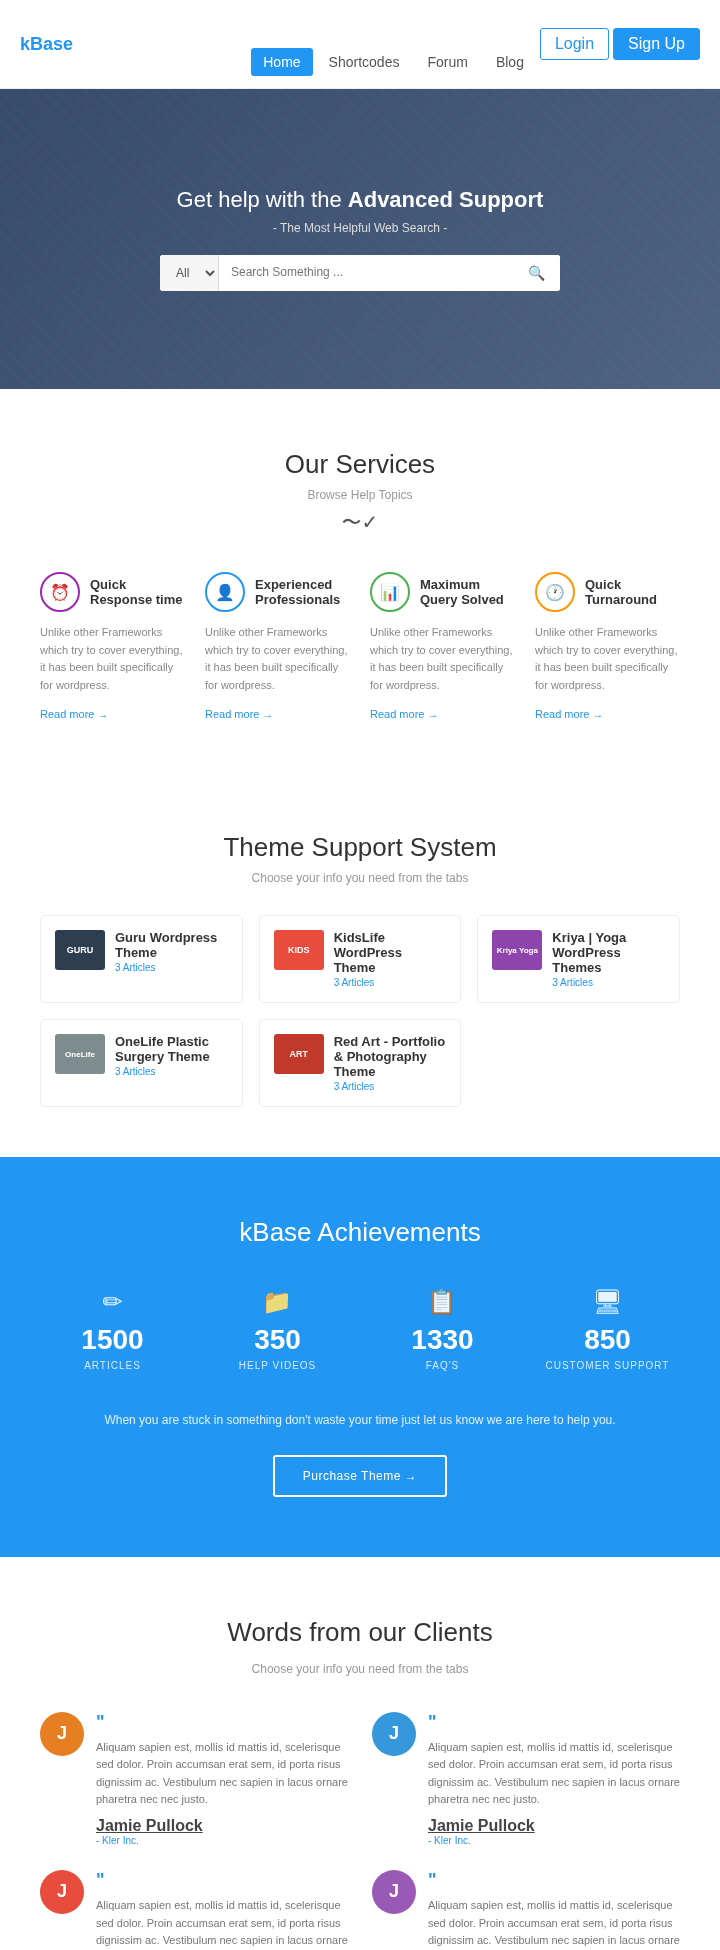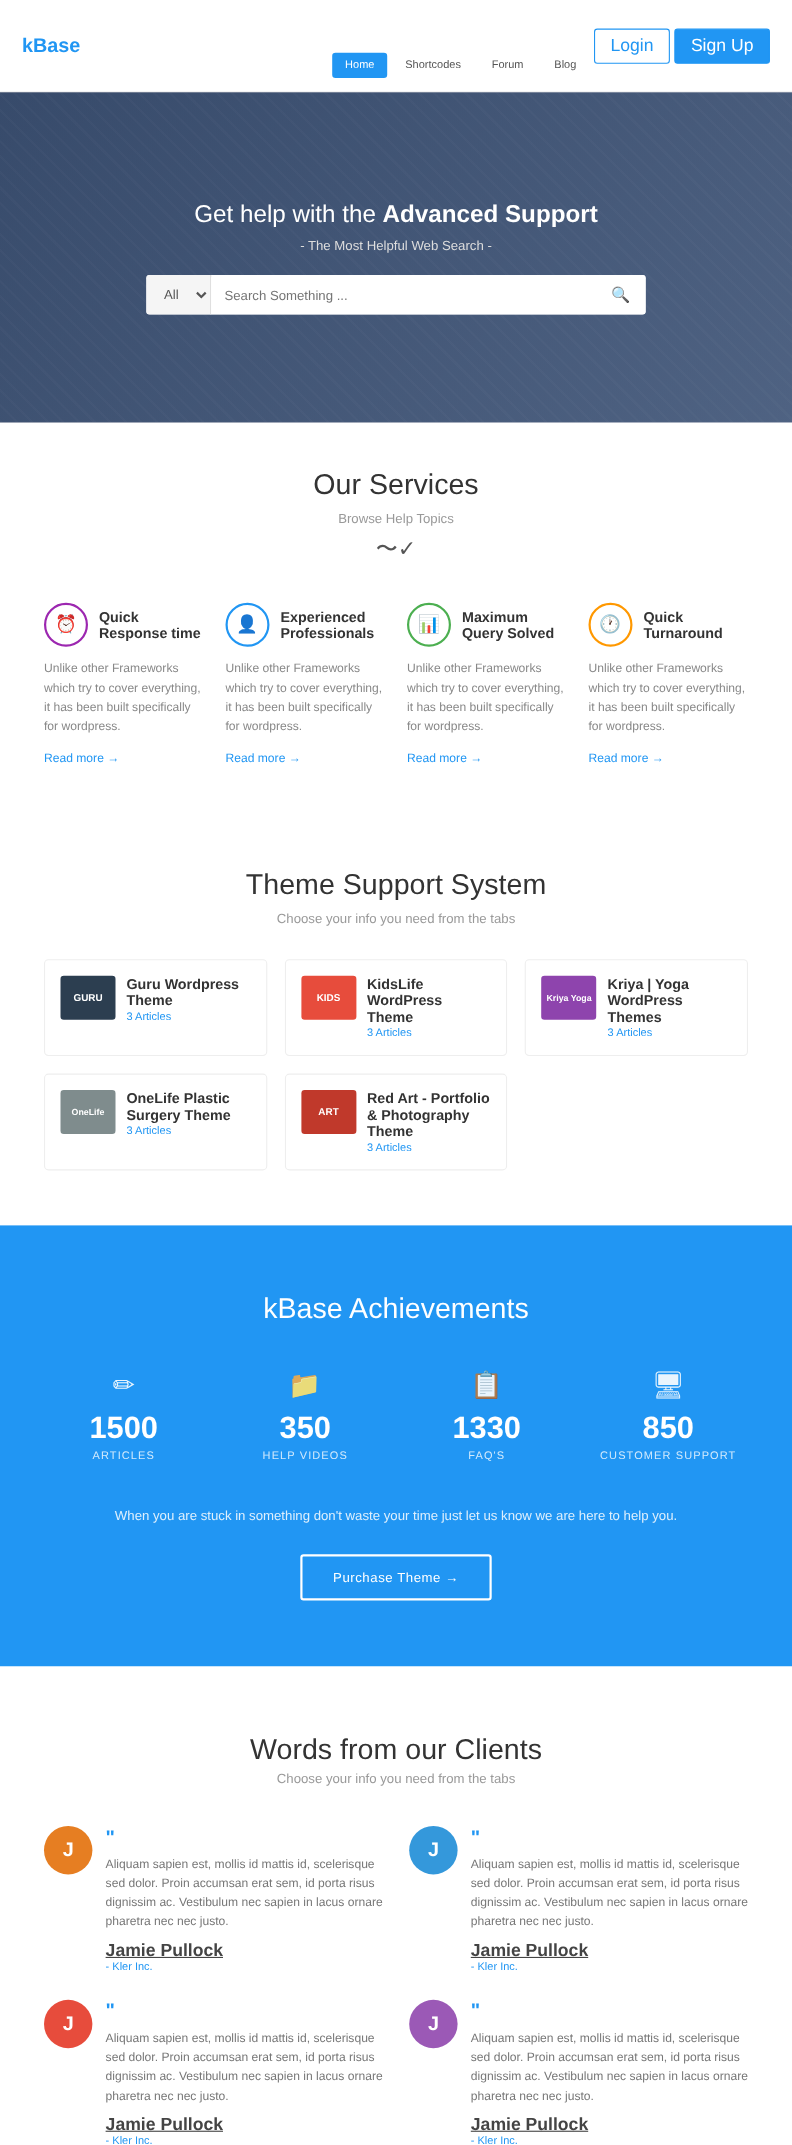--- a/index.html
+++ b/index.html
@@ -6,21 +6,21 @@
     body { font-family: 'Segoe UI', Arial, sans-serif; color: #333; width: 720px; }
 
     
     .navbar {
       display: flex; align-items: center; justify-content: space-between;
       padding: 12px 20px; background: #fff; border-bottom: 1px solid #eee;
     }
     .nav-logo { color: #2196F3; font-size: 18px; font-weight: bold; }
     .nav-links { display: flex; align-items: center; gap: 4px; }
     .nav-link {
-      padding: 6px 12px; font-size: 10px; color: #555; text-decoration: none;
+      padding: 6px 12px; font-size: 14px; color: #555; text-decoration: none;
       border-radius: 3px; cursor: pointer; margin-top: 36px;
     }
     .nav-link.active { background: #2196F3; color: #fff; }
     .nav-btn {
       padding: 6px 14px; font-size: 16px; border-radius: 3px; cursor: pointer;
       border: 1px solid #2196F3;
     }
     .nav-btn.login { background: #fff; color: #2196F3; }
     .nav-btn.signup { background: #2196F3; color: #fff; }
 
@@ -36,36 +36,36 @@
       position: absolute; inset: 0;
       background: repeating-linear-gradient(
         45deg, rgba(255,255,255,0.02) 0px, rgba(255,255,255,0.02) 2px,
         transparent 2px, transparent 10px
       );
     }
     .hero h1 { font-size: 22px; font-weight: 400; margin-bottom: 8px; position: relative; z-index: 1; }
     .hero h1 strong { font-weight: 700; }
     .hero-subtitle { font-size: 12px; color: #ddd; margin-bottom: 20px; position: relative; z-index: 1; }
     .search-bar {
-      display: flex; align-items: flex-end; background: #fff; border-radius: 3px;
-      overflow: hidden; width: 454px; position: relative; z-index: 1;
+      display: flex; align-items: flex-start; background: #fff; border-radius: 3px;
+      overflow: hidden; width: 400px; position: relative; z-index: 1;
     }
     .search-select {
       border: none; outline: none; padding: 10px 12px; font-size: 12px; color: #555;
       background: #f5f5f5; border-right: 1px solid #ddd; cursor: pointer;
     }
     .search-input {
       flex: 1; border: none; outline: none; padding: 10px 12px; font-size: 12px; color: #999;
     }
     .search-btn {
       background: #fff; border: none; padding: 10px 14px; cursor: pointer; color: #aaa; font-size: 14px;
     }
 
     
-    .section { padding: 41px 40px; text-align: center; }
+    .section { padding: 60px 40px; text-align: center; }
     .section-title { font-size: 26px; font-weight: 400; color: #333; margin-bottom: 8px; }
     .section-subtitle { font-size: 12px; color: #999; margin-bottom: 10px; }
     .section-divider {
       width: 60px; margin: 0 auto 40px; height: 20px;
       display: flex; align-items: center; justify-content: center;
     }
     .wave-icon { font-size: 20px; color: #555; }
 
     .services-grid { display: grid; grid-template-columns: repeat(4, 1fr); gap: 20px; text-align: left; margin-top: 10px; }
     .service-item {}
@@ -115,21 +115,21 @@
     .achievement-label { font-size: 10px; letter-spacing: 1px; opacity: 0.8; margin-top: 4px; }
     .achievements-text { font-size: 12px; opacity: 0.85; margin-bottom: 24px; line-height: 1.6; }
     .purchase-btn {
       display: inline-block; border: 2px solid #fff; color: #fff; padding: 12px 28px;
       font-size: 12px; border-radius: 3px; cursor: pointer; background: transparent;
       letter-spacing: 0.5px;
     }
 
     
     .testimonials { padding: 60px 40px; background: #fff; text-align: center; }
-    .testimonials-title { font-size: 26px; font-weight: 400; margin-bottom: 4px; text-align: center; }
+    .testimonials-title { font-size: 26px; font-weight: 400; margin-bottom: 14px; text-align: center; }
     .testimonials-subtitle { font-size: 12px; color: #999; margin-bottom: 36px; }
     .testimonials-grid { display: grid; grid-template-columns: 1fr 1fr; gap: 24px; text-align: left; margin-bottom: 30px; }
     .testimonial-card { display: flex; gap: 12px; }
     .testimonial-content {}
     .quote-icon { color: #2196F3; font-size: 18px; font-weight: bold; margin-bottom: 6px; }
     .testimonial-text { font-size: 11px; color: #777; line-height: 1.6; margin-bottom: 8px; }
     .testimonial-name { font-size: 16px; font-weight: 600; color: #444; text-decoration: underline; }
     .testimonial-company { font-size: 10px; color: #2196F3; }
 
     .avatar-circle {

